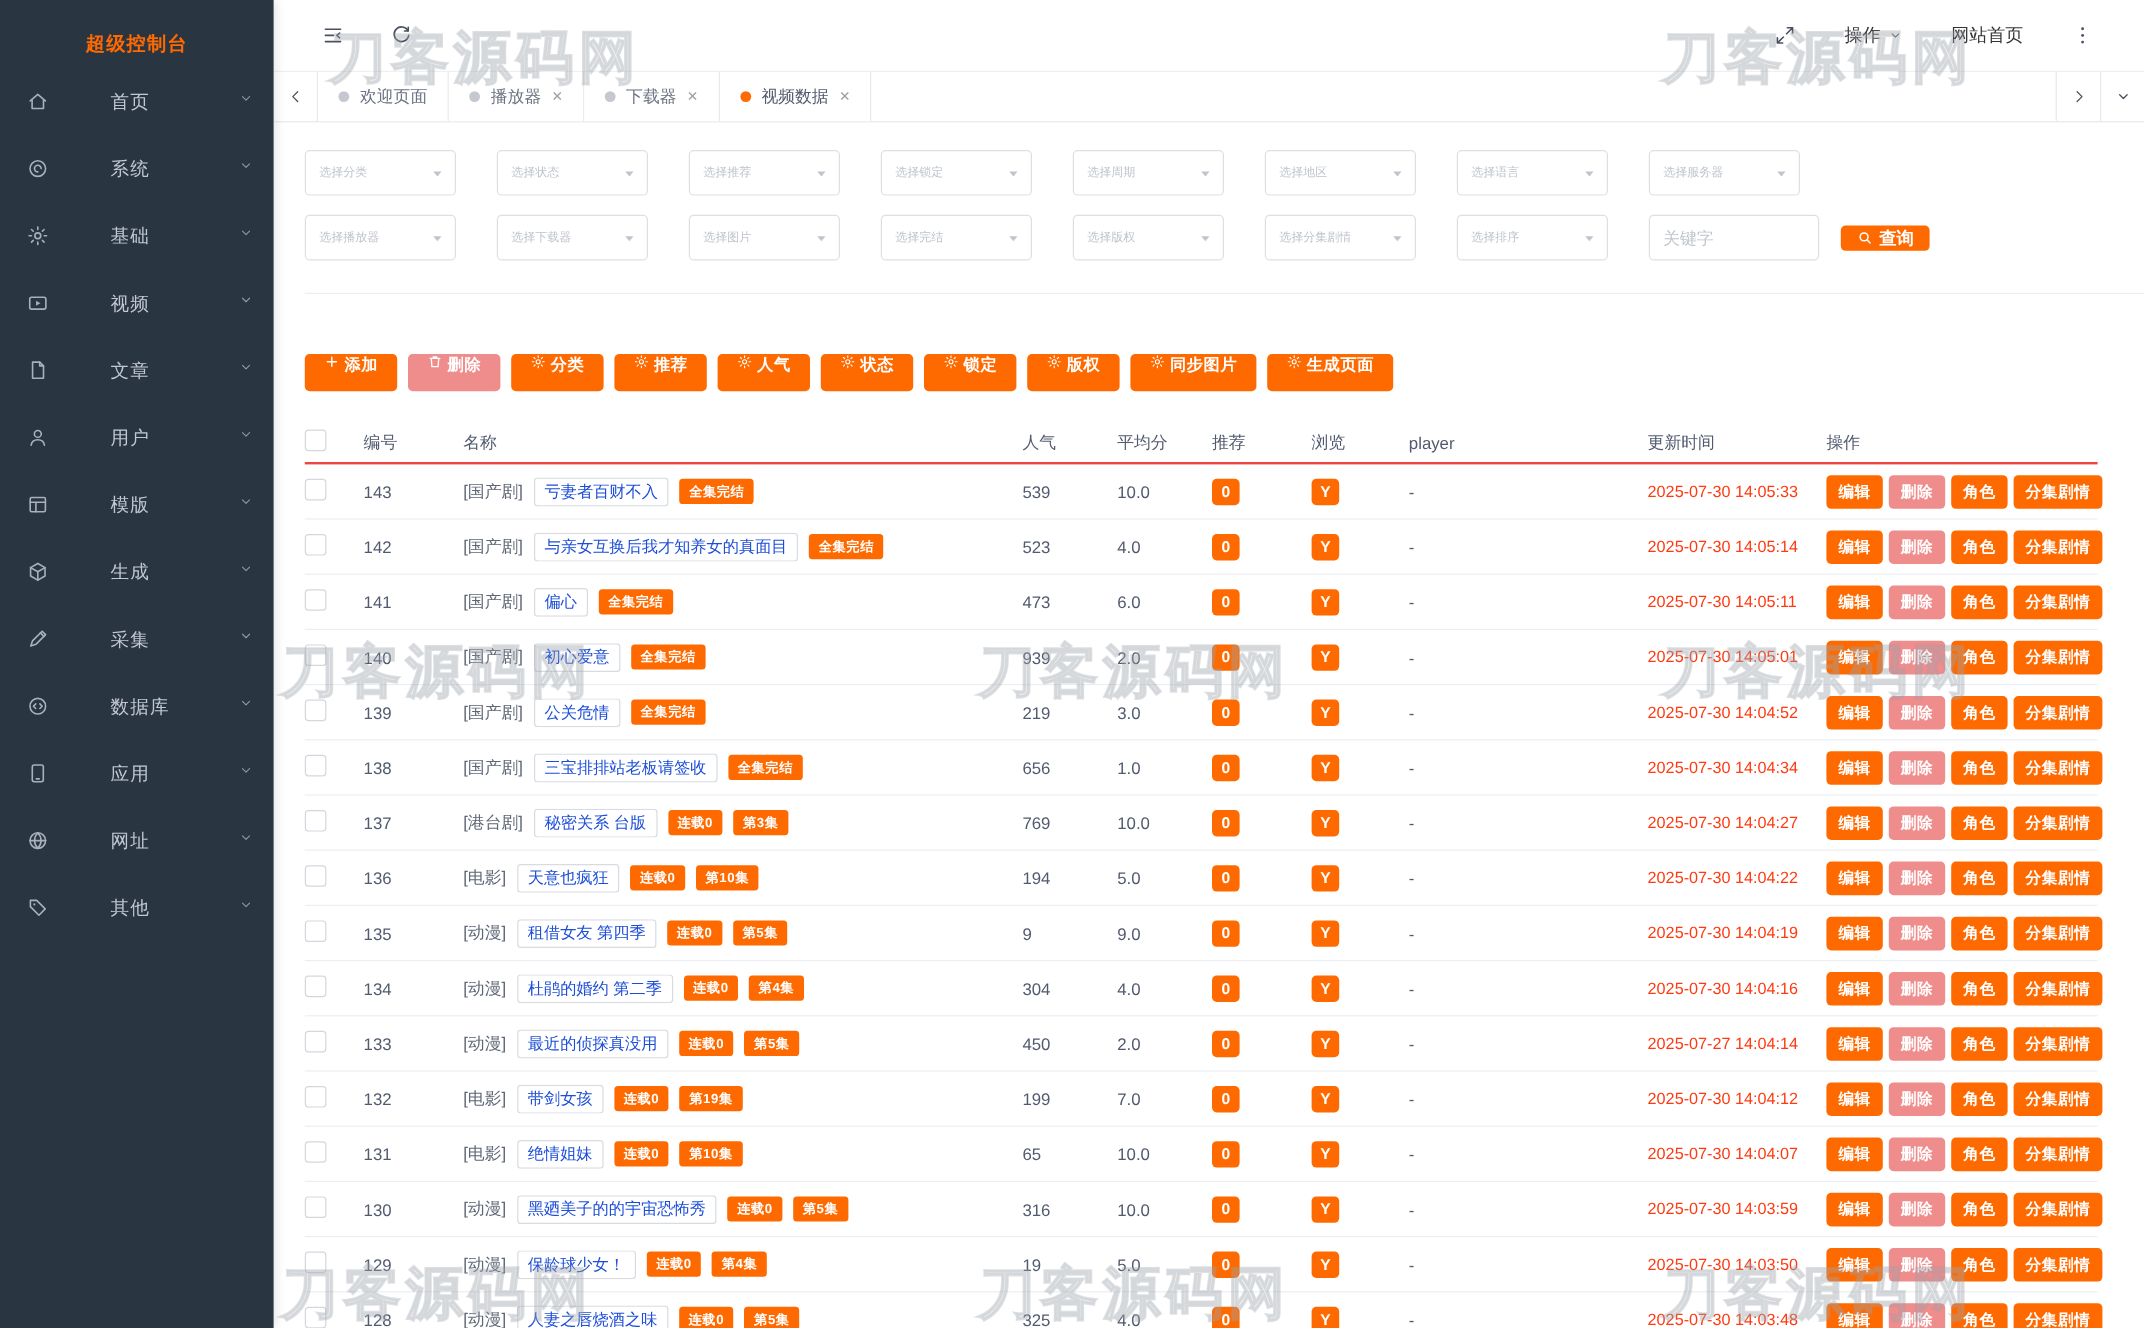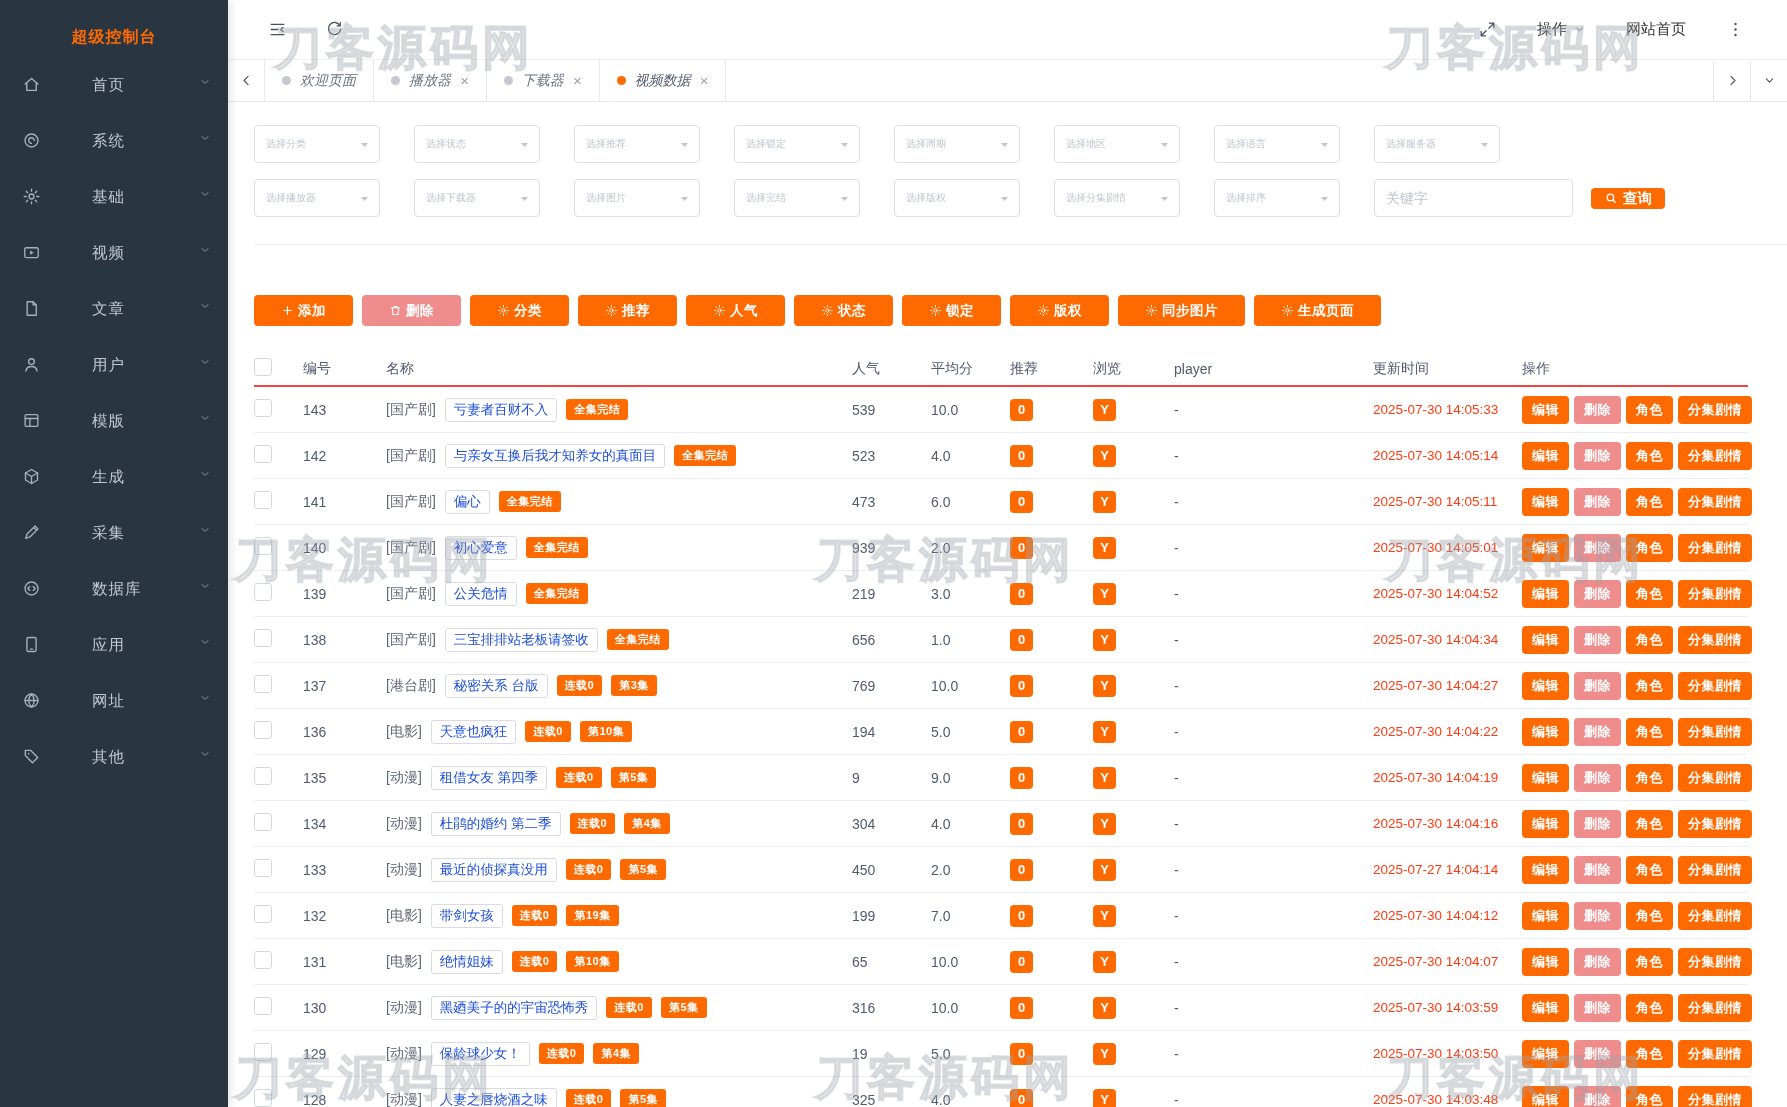--- a/index.html
+++ b/index.html
@@ -31,47 +31,47 @@
   .topbar .spacer{flex:1;}
   .top-item{display:flex;align-items:center;font-size:15px;color:#333;cursor:pointer;}
   .top-item .icon{margin-left:6px;width:13px;height:13px;color:#555;}
   .top-right{display:flex;align-items:center;gap:40px;}
 
   .tabbar{height:41px;border-top:1px solid #f0f0f0;border-bottom:1px solid #e8e8e8;display:flex;align-items:stretch;}
   .tab-nav{width:36px;display:flex;align-items:center;justify-content:center;border-right:1px solid #e8e8e8;cursor:pointer;color:#495060;}
   .tab-nav.rt{border-right:none;border-left:1px solid #e8e8e8;}
   .tab-nav .icon{width:15px;height:15px;}
   .tabs{display:flex;align-items:stretch;}
-  .tab{display:flex;align-items:center;padding:0 17px;border-right:1px solid #e8e8e8;font-size:14px;color:#6b7280;cursor:pointer;background:#fff;white-space:nowrap;font-style:italic;}
+  .tab{display:flex;align-items:center;padding:0 17px;border-right:1px solid #e8e8e8;font-size:14px;color:#6b7280;cursor:pointer;background:#fff;white-space:nowrap;}
   .tab .dot{width:9px;height:9px;border-radius:50%;background:#c5c8ce;margin-right:9px;}
   .tab.active .dot{background:var(--accent);}
   .tab.active{color:#515a6e;}
   .tab .close{margin-left:9px;color:#9aa0aa;font-size:15px;line-height:1;}
   .tabbar .flexfill{flex:1;}
 
   
   .content{padding:0 0 0 26px;}
   .filters{padding:23px 0 27px 0;border-bottom:1px solid #ebeef2;}
   .frow{display:flex;align-items:center;}
   .frow + .frow{margin-top:16px;}
   .sel{position:relative;width:126px;height:38px;border:1px solid #dcdfe6;border-radius:4px;margin-right:34px;
     display:flex;align-items:center;padding:0 26px 0 11px;box-sizing:border-box;cursor:pointer;background:#fff;}
   .sel .ph{font-size:10px;color:#bfc4cc;white-space:nowrap;overflow:hidden;}
   .sel .caret{position:absolute;right:7px;top:11px;width:15px;height:15px;color:#c0c4cc;}
-  .kw{width:199px;height:38px;border:1px solid #dcdfe6;border-radius:4px;box-sizing:border-box;
+  .kw{width:142px;height:38px;border:1px solid #dcdfe6;border-radius:4px;box-sizing:border-box;
     padding:0 11px;font-size:14px;color:#515a6e;outline:none;margin-right:18px;font-family:inherit;}
   .kw::placeholder{color:#bfc4cc;}
   .btn-search{height:21px;padding:0 13px;background:var(--accent);color:#fff;border:none;border-radius:4px;
     font-size:14.5px;display:inline-flex;align-items:center;gap:5px;cursor:pointer;font-family:inherit;font-weight:bold;}
   .btn-search .icon{width:14px;height:14px;color:#fff;}
 
   
   .toolbar{margin-top:50px;display:flex;align-items:center;gap:9px;}
-  .tbtn{height:31px;padding:0 27px;border:none;border-radius:4px;color:#fff;font-size:13.5px;font-weight:bold;
-    display:inline-flex;align-items:center;gap:4px;cursor:pointer;background:var(--accent);font-family:inherit;letter-spacing:.5px;}
+  .tbtn{height:31px;padding:0 16px;border:none;border-radius:4px;color:#fff;font-size:13.5px;font-weight:bold;
+    display:inline-flex;gap:4px;cursor:pointer;background:var(--accent);font-family:inherit;letter-spacing:.5px;}
   .tbtn.pink{background:var(--pink);}
   .tbtn .icon{width:13px;height:13px;color:#fff;}
 
   
   .table{margin-top:26px;padding-right:39px;}
   .trow{display:grid;grid-template-columns:49px 83px 1fr 79px 79px 83px 81px 199px 149px 226px;
     align-items:center;min-height:45px;border-bottom:1px solid #ebeef2;}
   .trow.thead{min-height:33px;border-bottom:2px solid #ef4444;color:#8a909c;font-size:14px;}
   .cell{font-size:14px;color:#515a6e;white-space:nowrap;}
   .checkbox{width:18px;height:18px;border:1.5px solid #d4d7de;border-radius:3px;display:inline-block;background:#fff;cursor:pointer;box-sizing:border-box;}

